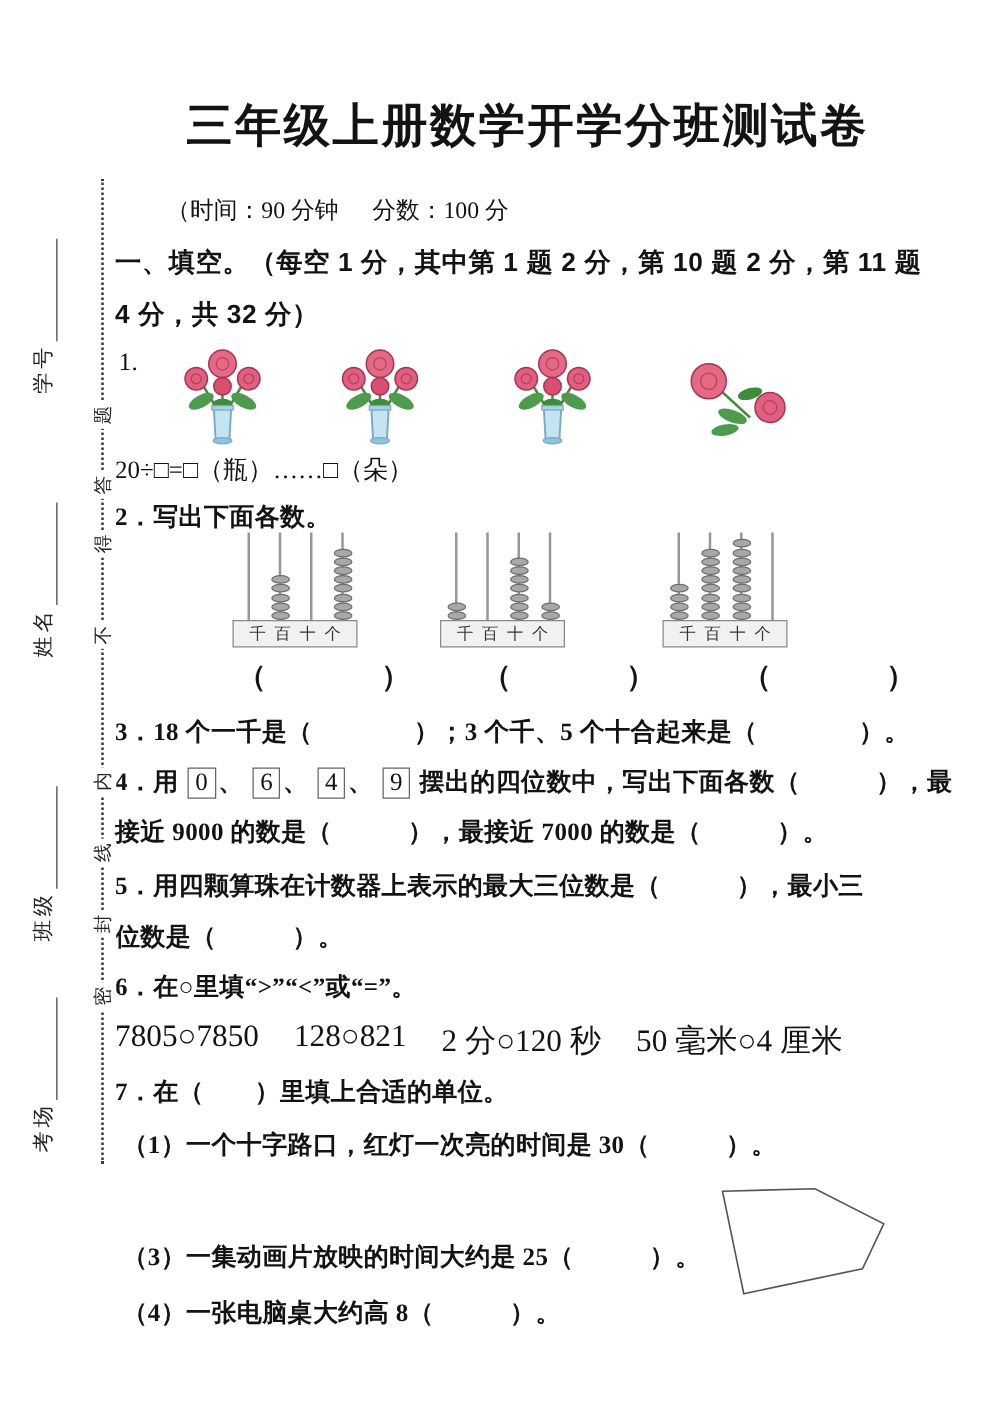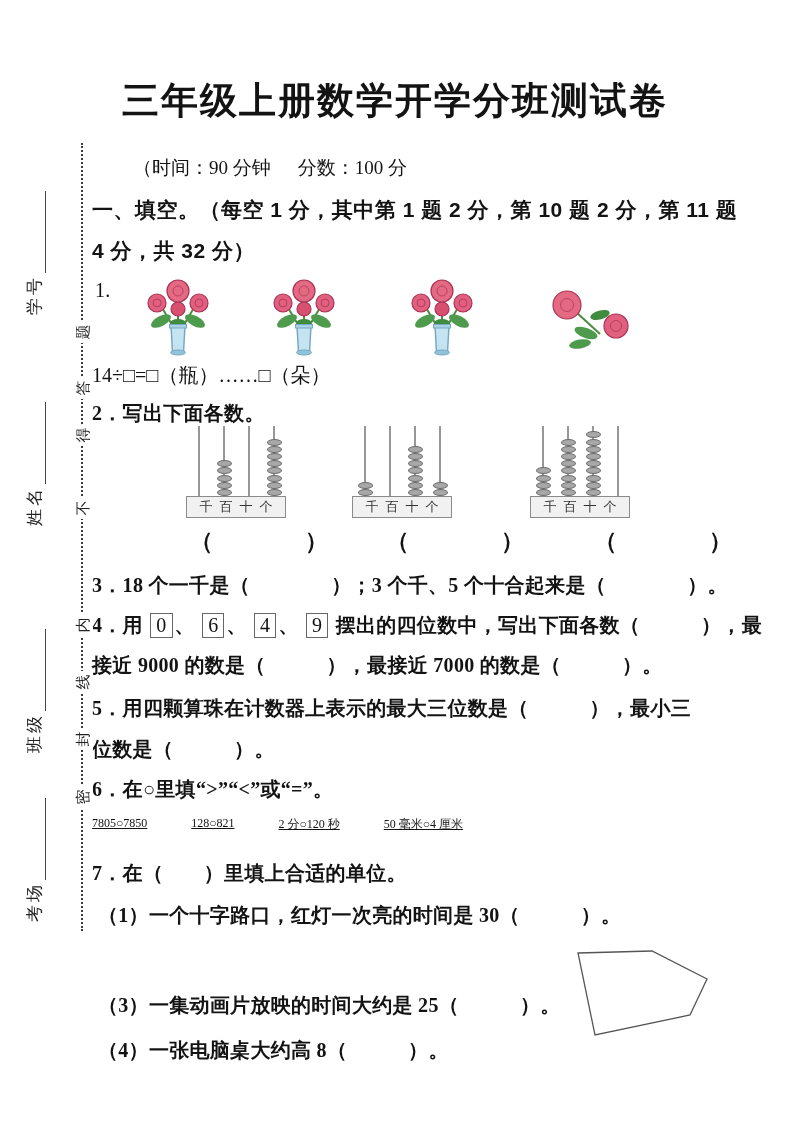--- a/index.html
+++ b/index.html
@@ -14,21 +14,21 @@
               border-bottom:1.5px solid #444;margin-left:2px;}
   #seal-0{top:229px;} #seal-1{top:440px;} #seal-2{top:667px;} #seal-3{top:836px;}
 
   .fold-line{position:absolute;left:81px;top:143px;height:788px;width:0;
              border-left:2px dotted #3a3a3a;z-index:1;}
   .fold-char{position:absolute;left:72px;width:22px;height:20px;line-height:20px;
              text-align:center;background:#fff;font-size:15px;color:#222;
              transform:rotate(-90deg);z-index:2;}
 
   
-  .title{position:absolute;top:76px;left:95px;width:600px;text-align:center;
+  .title{position:absolute;top:76px;left:95px;width:600px;text-align:right;
          font-family:"Liberation Sans",sans-serif;font-weight:bold;font-size:37px;
          letter-spacing:2px;white-space:nowrap;}
   .info{position:absolute;top:155px;left:133px;display:flex;gap:27px;
         font-size:19px;white-space:nowrap;align-items:flex-end;}
   .info .score-blank{display:inline-block;width:88px;height:16px;
         border-bottom:1.5px solid #222;vertical-align:baseline;}
 
   
   .h-line{position:absolute;left:92px;font-family:"Liberation Sans",sans-serif;
           font-weight:bold;font-size:21px;white-space:nowrap;letter-spacing:.5px;}
@@ -52,22 +52,22 @@
   .abacus{position:absolute;top:426px;width:100px;height:92px;}
   .rod{position:absolute;top:0;width:2px;height:70px;background:#979797;}
   .bead{position:absolute;width:15px;height:7px;border-radius:50%;
         background:#a8a8a8;border:1px solid #6e6e6e;box-sizing:border-box;}
   .abacus-base{position:absolute;left:0;bottom:0;width:100%;height:22px;
         background:#f1f1f1;border:1px solid #8a8a8a;box-sizing:border-box;
         text-align:center;font-size:13px;line-height:20px;color:#333;
         letter-spacing:7px;text-indent:7px;}
   .ans-paren{position:absolute;top:526px;font-size:23px;font-weight:bold;}
 
-  .comparisons{position:absolute;top:816px;left:92px;display:flex;gap:44px;
-               font-size:12px;white-space:nowrap;text-decoration:underline;}
+  .comparisons{position:absolute;top:816px;left:92px;display:flex;gap:28px;
+               font-size:25px;white-space:nowrap;}
 
   .pentagon{position:absolute;left:570px;top:944px;}
 </style>
 </head>
 <body>
 
 <div class="page">
 
   <div class="seal-field" id="seal-0">
     <span>学号</span>
@@ -180,21 +180,21 @@
       <ellipse cx="66" cy="27" rx="10" ry="4.5" fill="#3f8c3f" transform="rotate(-15 66 27)"></ellipse>
       <ellipse cx="46" cy="56" rx="11" ry="4.5" fill="#4e9b4e" transform="rotate(-10 46 56)"></ellipse>
       <circle cx="33" cy="17" r="14" fill="#e46a84" stroke="#a93355" stroke-width="1.2"></circle>
       <circle cx="33" cy="17" r="6.5" fill="none" stroke="#a93355" stroke-width="1" opacity=".75"></circle>
       <circle cx="82" cy="38" r="12" fill="#e2607f" stroke="#a93355" stroke-width="1.2"></circle>
       <circle cx="82" cy="38" r="5.5" fill="none" stroke="#a93355" stroke-width="1" opacity=".75"></circle>
     </svg>
   </div>
     </div>
   <div class="equations">
-    <span>14÷□=□（瓶）……□（朵）</span>
+    <span>20÷□=□（瓶）……□（朵）</span>
   </div>
 
   <div class="line" style="top:400px">2．写出下面各数。</div>
   <div class="abacus" style="left:186px">
       <div class="rod" style="left: 12px;"></div>
       <div class="rod" style="left: 37px;"></div>
       <div class="bead" style="left: 30.5px; bottom: 22px;"></div>
       <div class="bead" style="left: 30.5px; bottom: 29.2px;"></div>
       <div class="bead" style="left: 30.5px; bottom: 36.4px;"></div>
       <div class="bead" style="left: 30.5px; bottom: 43.6px;"></div>

